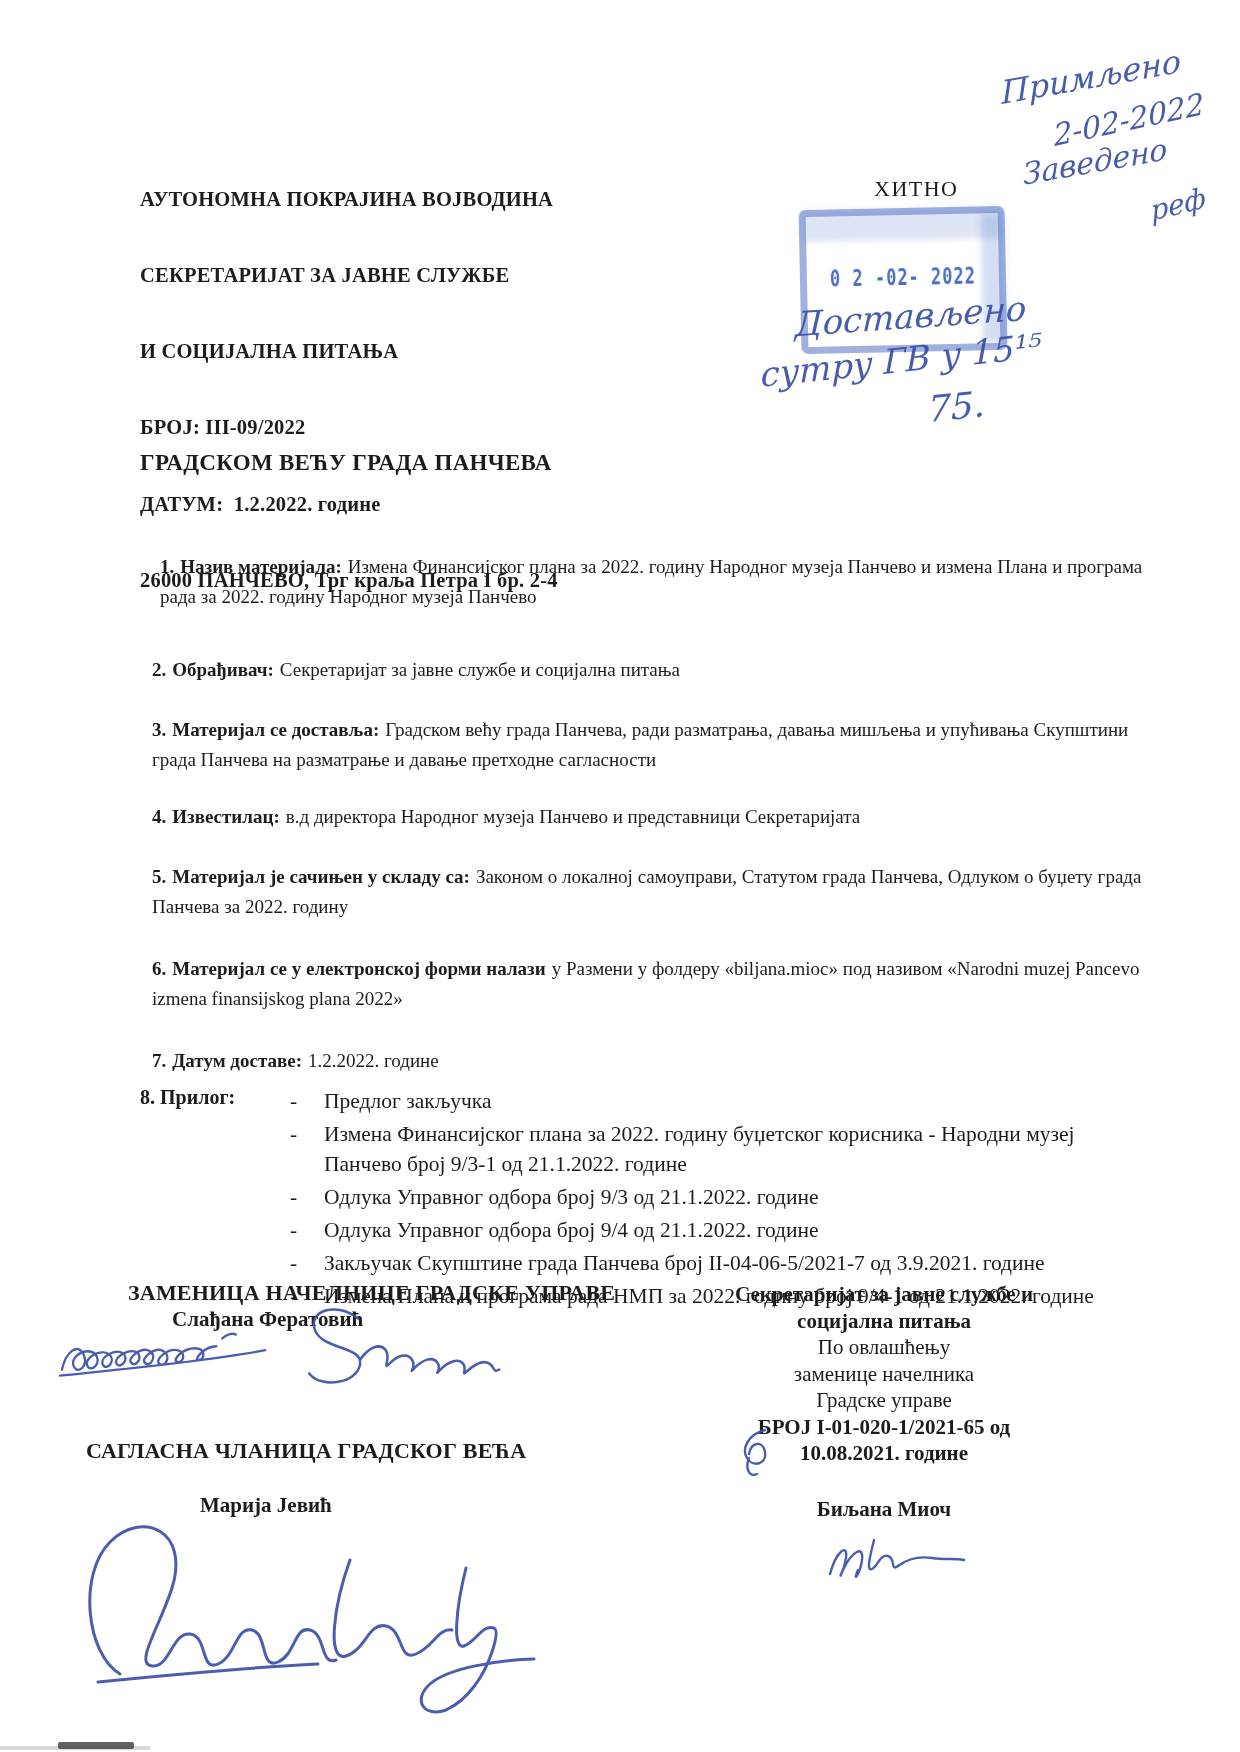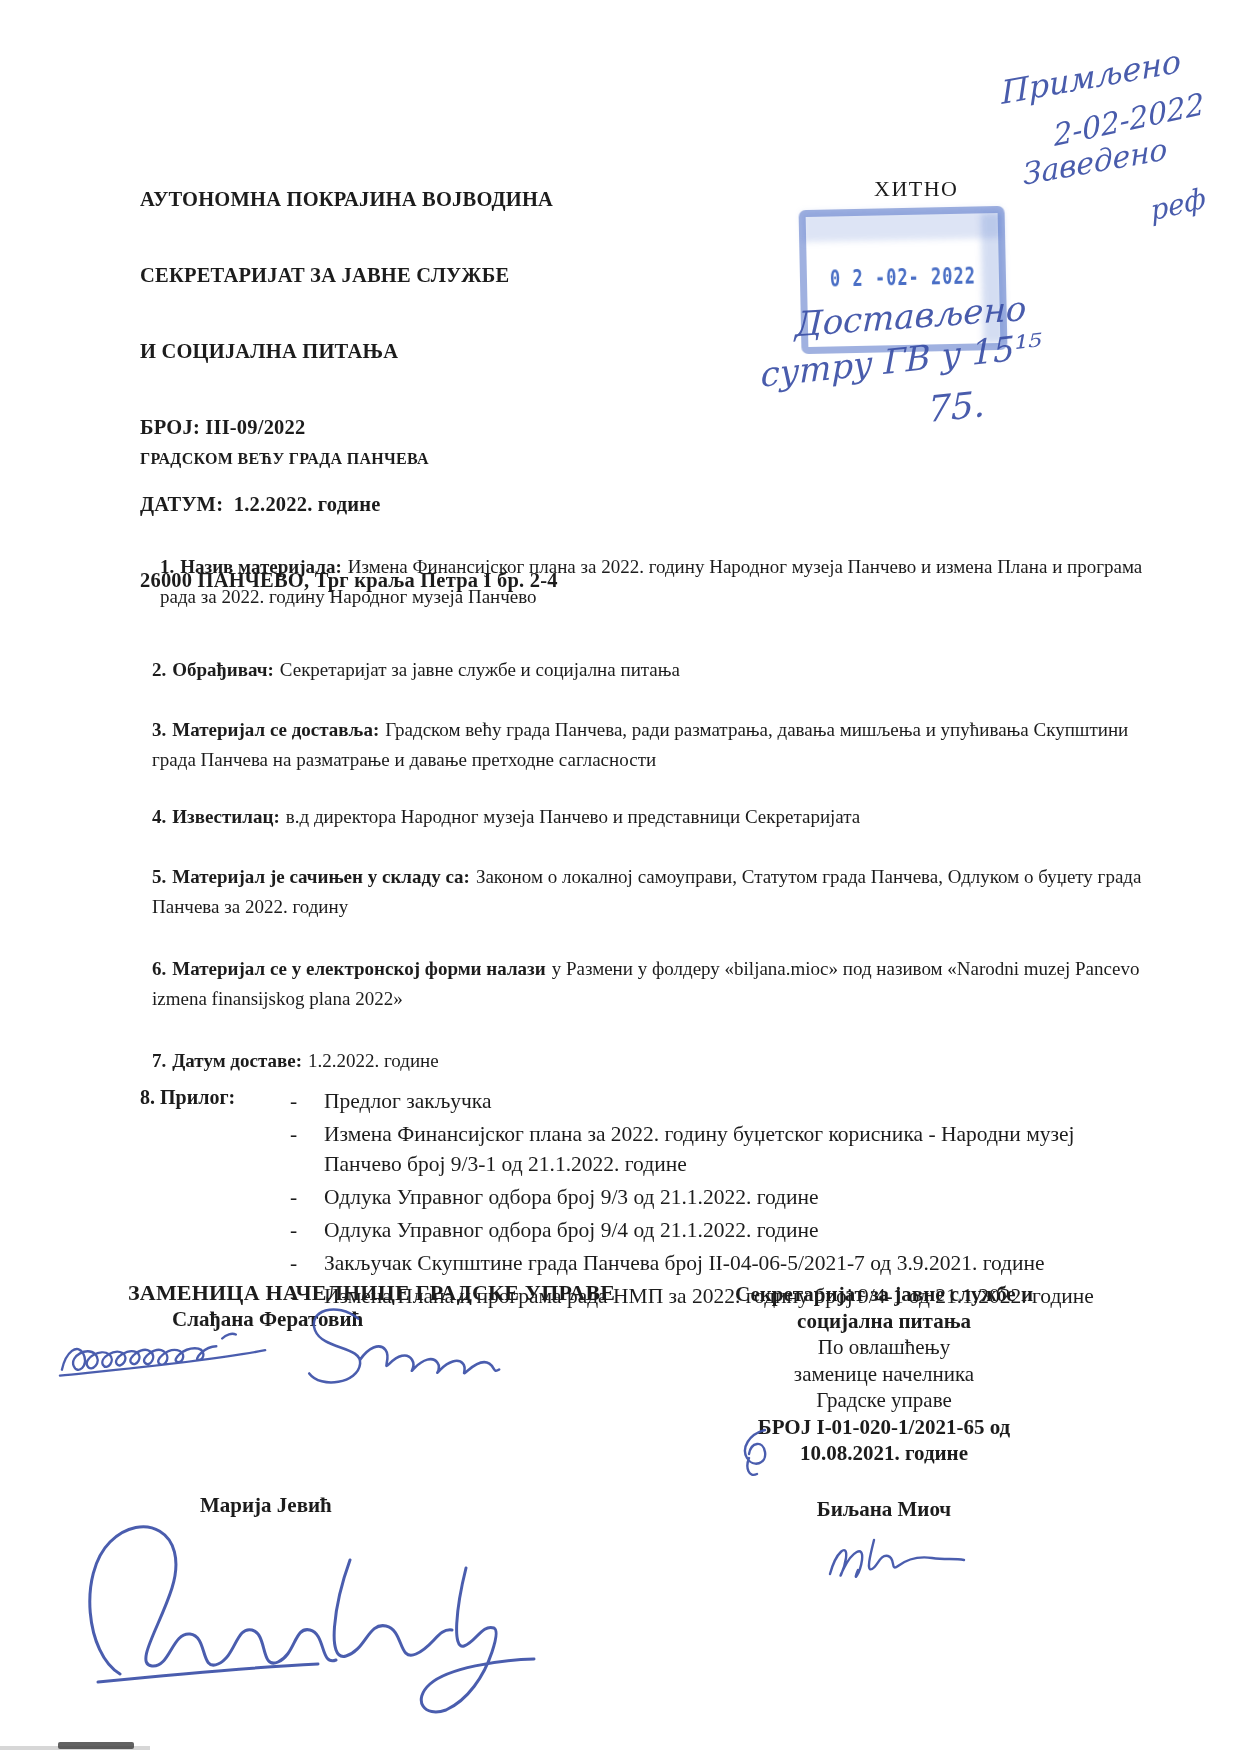--- a/index.html
+++ b/index.html
@@ -52,21 +52,21 @@
   }
 
   .hw {
     font-family: "DejaVu Serif", serif;
     font-style: italic;
     color: #3a4fa6;
     white-space: nowrap;
     opacity: .92;
   }
 
-  .recipient { left: 140px; top: 450px; font-size: 16px; font-weight: 700; letter-spacing: .3px; }
+  .recipient { left: 140px; top: 450px; font-size: 23px; font-weight: 700; letter-spacing: .3px; }
 
   .item { left: 140px; width: 1012px; font-size: 19px; line-height: 29.5px; margin: 12px; }
   .item .sp { margin-right: 6px; }
 
   .att-head { position: absolute; left: 0; top: 0; font-size: 20px; font-weight: 700; }
   .att-list { margin-left: 150px; }
   .att-row { display: flex; font-size: 21.5px; line-height: 30px; margin-bottom: 3px; }
   .att-dash { width: 34px; flex: 0 0 34px; }
   .att-text { width: 780px; }
 
@@ -185,20 +185,21 @@
   <div class="abs sig-title" style="left:128px; top:1280px;">ЗАМЕНИЦА НАЧЕЛНИЦЕ ГРАДСКЕ УПРАВЕ</div>
   <div class="abs sig-name" style="left:172px; top:1307px;">Слађана Фератовић</div>
 
   <svg class="sig" style="left:58px; top:1318px;" width="215" height="80" viewBox="0 0 220 80">
     <path stroke-width="2.4" d="M4,52 C8,34 20,24 26,36 C32,48 20,58 16,48 C12,38 30,28 38,36 C46,44 34,56 30,48 C26,40 44,30 52,36 C60,42 50,54 46,47 C42,40 58,30 66,35 C74,40 64,52 60,46 C56,40 72,30 80,34 C88,38 80,50 75,45 C70,40 86,28 94,33 C102,38 94,50 89,45 C84,40 100,28 108,33 C116,38 110,50 104,46 C98,42 112,30 122,32 C132,34 128,46 122,44 C116,42 128,30 140,30 C152,30 150,42 144,42 C138,42 150,28 162,28 M168,20 C172,16 178,14 182,16 M2,58 C60,52 150,44 212,32"></path>
   </svg>
   <svg class="sig" style="left:272px; top:1298px;" width="235" height="100" viewBox="0 0 240 100">
     <path stroke-width="2.6" d="M88,20 C66,2 36,12 44,32 C52,52 92,48 90,66 C88,86 50,92 38,76 M90,62 C98,50 110,44 116,52 C122,60 112,74 120,66 C128,58 138,54 143,62 C148,70 138,78 146,70 C154,62 164,58 169,65 C174,72 164,80 172,72 C180,64 190,60 195,66 C200,72 192,80 200,73 C208,66 216,62 222,66 C228,70 226,76 232,72"></path>
   </svg>
 
+  <div class="abs sig-title" style="left:86px; top:1438px;">САГЛАСНА ЧЛАНИЦА ГРАДСКОГ ВЕЋА</div>
   <div class="abs sig-name" style="left:200px; top:1493px;">Марија Јевић</div>
 
   <svg class="sig" style="left:68px; top:1504px;" width="485" height="225" viewBox="0 0 485 225">
     <path stroke-width="3" d="M52,170 C18,150 10,70 42,38 C74,6 122,26 104,84 C92,122 66,160 84,162 C102,164 104,128 122,130 C140,132 132,168 150,160 C168,152 168,122 184,126 C200,130 192,166 210,158 C228,150 226,122 242,126 C258,130 252,162 268,156 M282,56 C266,100 258,158 278,152 C298,146 300,118 318,122 C336,126 330,158 348,150 C366,142 370,124 384,126 M398,64 C388,104 384,146 396,142 C408,138 414,120 426,124 C430,126 428,136 424,148 C416,172 400,196 378,206 C356,214 344,196 362,180 C380,164 430,156 466,155 M30,178 C90,172 170,164 250,160"></path>
   </svg>
 
   <div class="abs right-col">
     <div class="b">Секретаријат за јавне службе и</div>
     <div class="b">социјална питања</div>
     <div>По овлашћењу</div>

